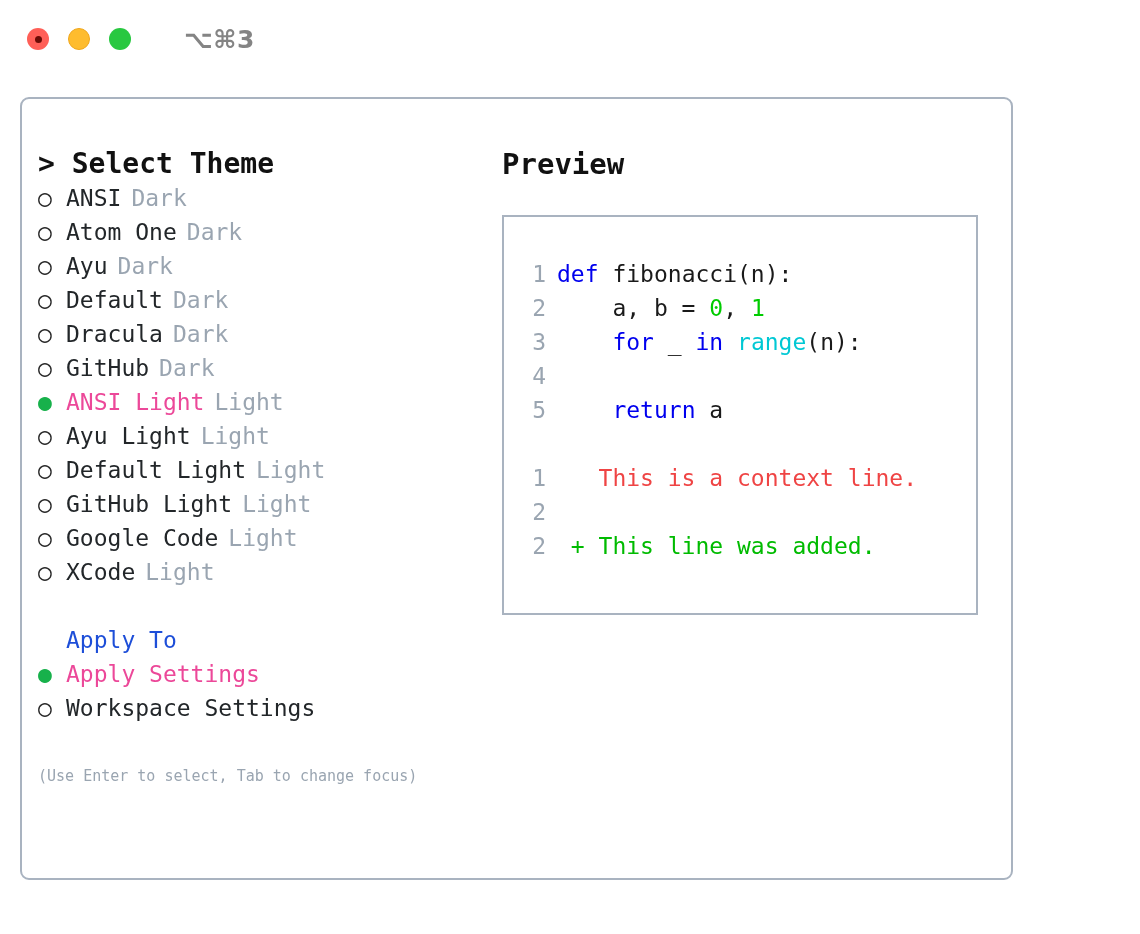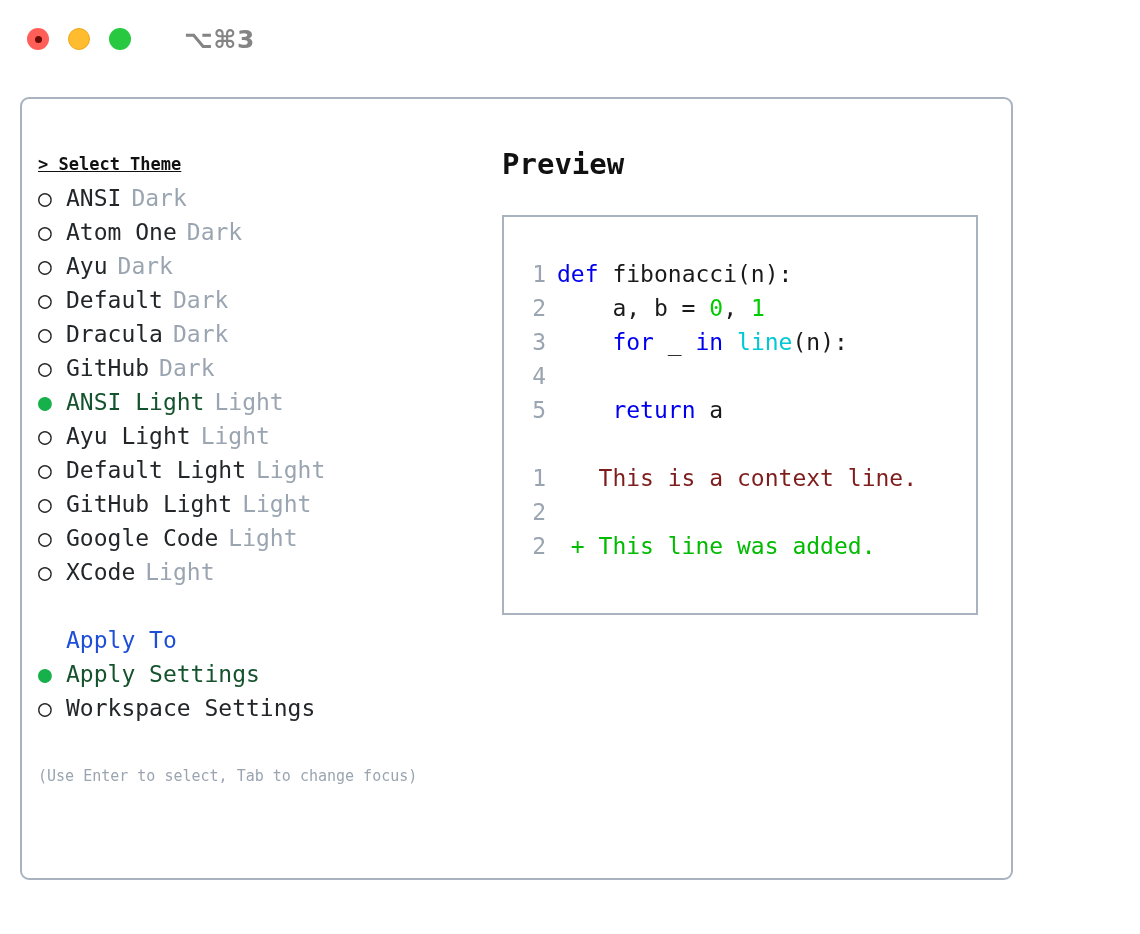--- a/index.html
+++ b/index.html
@@ -89,47 +89,46 @@
   }
 
   
   .left-col {
     position: absolute;
     left: 16px;
     top: 48px;
     width: 450px;
   }
   .section-head {
-    font-size: 17px;
+    font-size: 28px;
     font-weight: bold;
     color: #111111;
     white-space: pre;
     line-height: 34px;
     height: 34px;
-    text-decoration: underline;
   }
   .opt-row {
     display: flex;
     align-items: baseline;
     height: 34px;
     line-height: 34px;
     font-size: 23px;
     white-space: pre;
   }
   .marker {
     display: inline-block;
     width: 28px;
     flex: 0 0 28px;
     font-size: 23px;
     line-height: 34px;
   }
   .marker-off { color: #2b2b2b; }
   .marker-on  { color: #17b14b; }
   .opt-label       { color: #222629; }
-  .opt-label.sel   { color: #14532d; }
+  .opt-label.sel   { color: #ec4899; }
   .opt-suffix {
     color: #9aa5b1;
     margin-left: 10px;
   }
   .group-label {
     font-size: 23px;
     color: #1d4ed8;
     height: 34px;
     line-height: 34px;
     padding-left: 28px;
@@ -180,21 +179,21 @@
     padding-right: 11px;
     color: #9aa5b1;
   }
   .code-text { white-space: pre; }
   .blank-line { height: 34px; }
 
   .tok-kw   { color: #0000ee; }
   .tok-fn   { color: #00c8d4; }
   .tok-num  { color: #00cc00; }
   .tok-txt  { color: #1a1a1a; }
-  .tok-ctx  { color: #7f1d1d; text-align: center; }
+  .tok-ctx  { color: #ef4444; text-align: center; }
   .tok-del  { color: #cc0000; }
   .tok-add  { color: #00bb00; }
 </style>
 </head>
 <body>
 
 <div class="window">
 
   <div class="titlebar">
     <div class="lights">
@@ -236,21 +235,21 @@
 
         <div class="hint">(Use Enter to select, Tab to change focus)</div>
       </div>
 
       <div class="right-col">
         <div class="preview-title">Preview</div>
         <div class="code-box">
           <div id="code-lines">
               <div class="code-line"><span class="lineno">1</span><span class="code-text"><span class="tok-kw">def </span><span class="tok-txt">fibonacci(n):</span></span></div>
               <div class="code-line"><span class="lineno">2</span><span class="code-text"><span class="tok-txt">    a, b = </span><span class="tok-num">0</span><span class="tok-txt">, </span><span class="tok-num">1</span></span></div>
-              <div class="code-line"><span class="lineno">3</span><span class="code-text"><span class="tok-txt">    </span><span class="tok-kw">for</span><span class="tok-txt"> _ </span><span class="tok-kw">in</span><span class="tok-txt"> </span><span class="tok-fn">line</span><span class="tok-txt">(n):</span></span></div>
+              <div class="code-line"><span class="lineno">3</span><span class="code-text"><span class="tok-txt">    </span><span class="tok-kw">for</span><span class="tok-txt"> _ </span><span class="tok-kw">in</span><span class="tok-txt"> </span><span class="tok-fn">range</span><span class="tok-txt">(n):</span></span></div>
               <div class="code-line"><span class="lineno">4</span></div>
               <div class="code-line"><span class="lineno">5</span><span class="code-text"><span class="tok-txt">    </span><span class="tok-kw">return</span><span class="tok-txt"> a</span></span></div>
             </div>
           <div class="blank-line"></div>
           <div id="diff-lines">
               <div class="code-line"><span class="lineno">1</span><span class="code-text"><span class="tok-ctx">   This is a context line.</span></span></div>
               <div class="code-line"><span class="lineno">2</span></div>
               <div class="code-line"><span class="lineno">2</span><span class="code-text"><span class="tok-add"> + This line was added.</span></span></div>
             </div>
         </div>

